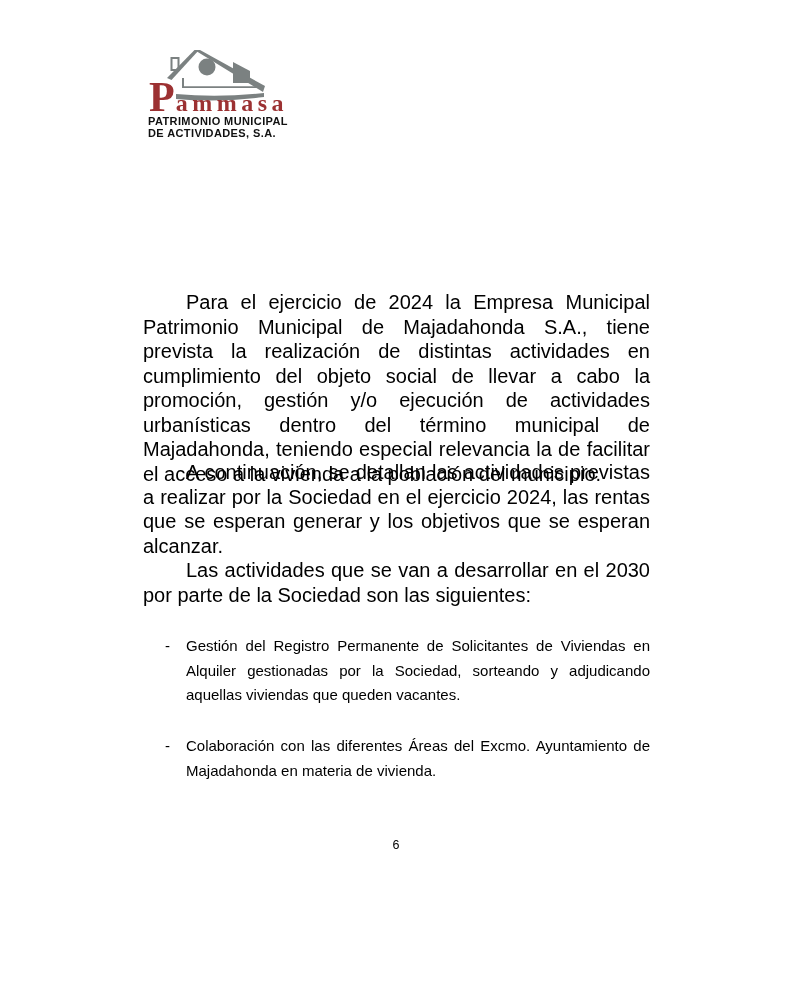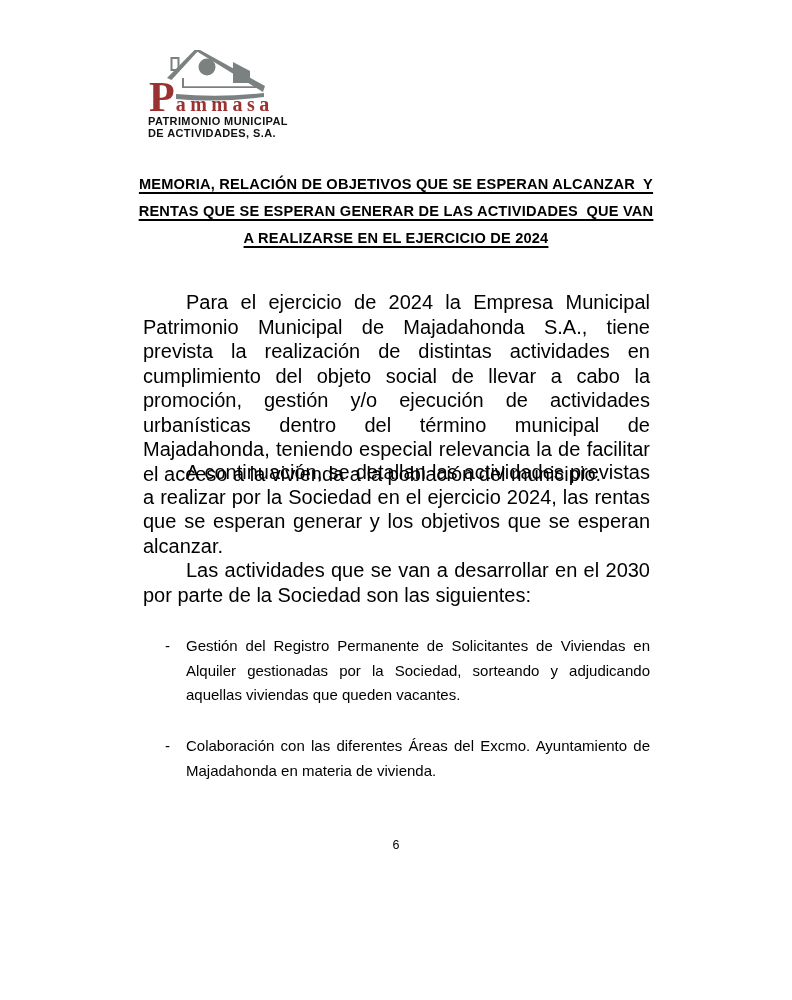--- a/index.html
+++ b/index.html
@@ -18,21 +18,21 @@
   .house-svg { position: absolute; left: 11px; top: 1px; width: 107px; height: 57px; }
   .wordmark {
     position: absolute; left: 2px; top: 30px;
     display: flex; align-items: baseline;
     font-family: "Liberation Serif", serif;
     font-weight: 700;
     color: #9c3132;
     white-space: nowrap;
   }
   .wm-initial { font-size: 42px; line-height: 1; }
-  .wm-rest { font-size: 20px; letter-spacing: 4.5px; line-height: 1; margin-left: 1px; }
+  .wm-rest { font-size: 24px; letter-spacing: 4.5px; line-height: 1; margin-left: 1px; }
   .logo-subtitle {
     position: absolute; left: 1px; top: 70px;
     font-size: 11px; font-weight: 700; letter-spacing: 0.4px;
     line-height: 11.5px; color: #111111; white-space: nowrap;
   }
 
   
   .doc-title {
     position: absolute; left: 121px; top: 171px; width: 550px;
     margin: 0; font-size: 14.6px; font-weight: 700;
@@ -99,25 +99,20 @@
     <div class="wordmark">
       <span class="wm-initial">P</span>
       <span class="wm-rest">ammasa</span>
     </div>
     <div class="logo-subtitle">
       <div>PATRIMONIO MUNICIPAL</div>
       <div>DE ACTIVIDADES, S.A.</div>
     </div>
   </header>
 
-  <h1 class="doc-title">
-    <span class="title-line">MEMORIA, RELACIÓN DE OBJETIVOS QUE SE ESPERAN ALCANZAR  Y</span>
-    <span class="title-line">RENTAS QUE SE ESPERAN GENERAR DE LAS ACTIVIDADES  QUE VAN</span>
-    <span class="title-line">A REALIZARSE EN EL EJERCICIO DE 2024</span>
-  </h1>
 
   <p class="para p1">Para el ejercicio de 2024 la Empresa Municipal Patrimonio Municipal de Majadahonda S.A., tiene prevista la realización de distintas actividades en cumplimiento del objeto social de llevar a cabo la promoción, gestión y/o ejecución de actividades urbanísticas dentro del término municipal de Majadahonda, teniendo especial relevancia la de facilitar el acceso a la vivienda a la población del municipio.</p>
   <p class="para p2">A continuación, se detallan las actividades previstas a realizar por la Sociedad en el ejercicio 2024, las rentas que se esperan generar y los objetivos que se esperan alcanzar.</p>
   <p class="para p3">Las actividades que se van a desarrollar en el 2030 por parte de la Sociedad son las siguientes:</p>
 
   <div class="dash-item li1">
     <span class="dash-marker">-</span>
     <span>Gestión del Registro Permanente de Solicitantes de Viviendas en Alquiler gestionadas por la Sociedad, sorteando y adjudicando aquellas viviendas que queden vacantes.</span>
   </div>
 

